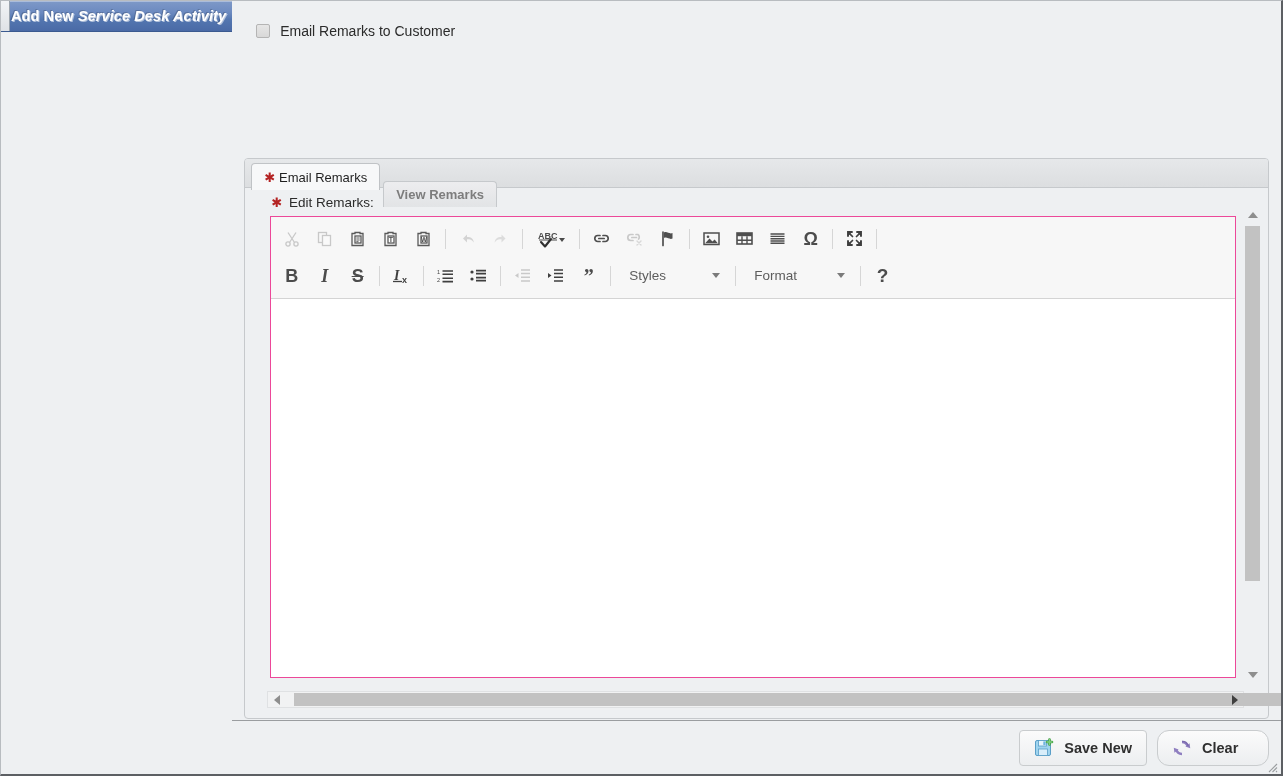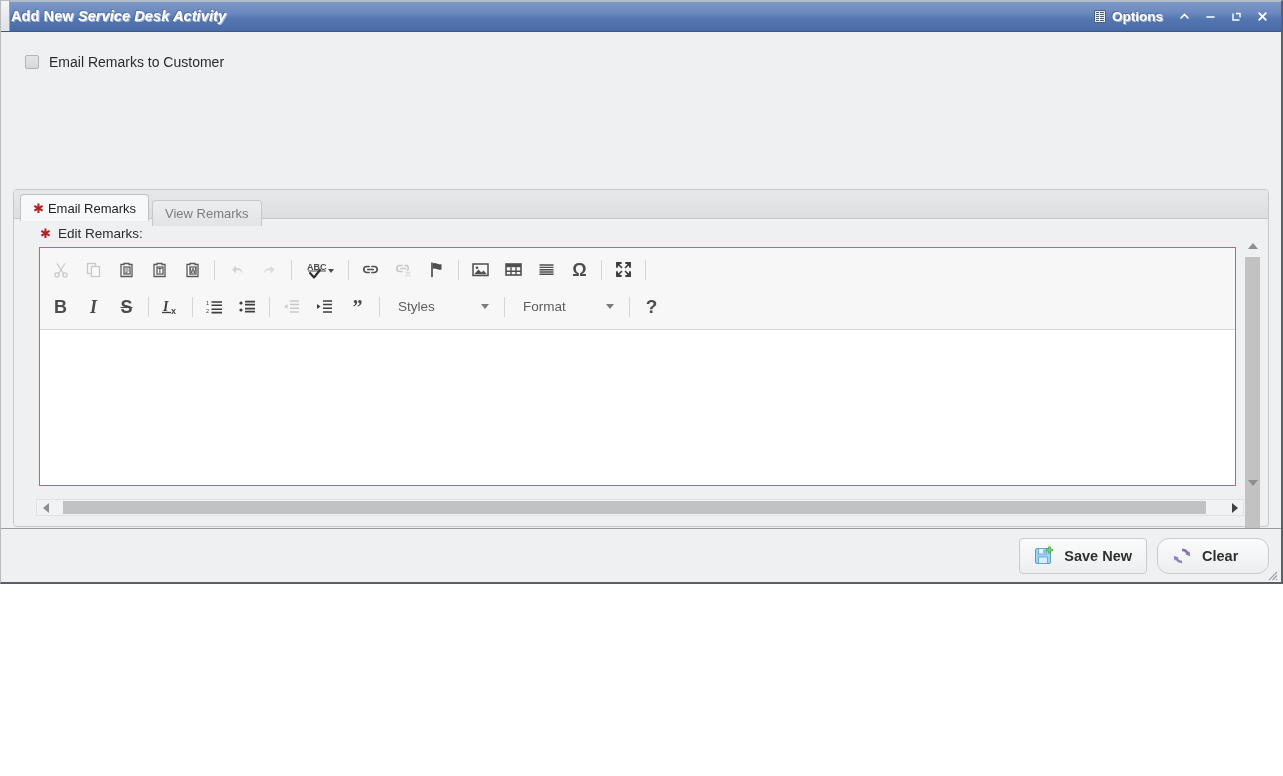--- a/index.html
+++ b/index.html
@@ -7,26 +7,26 @@
   html, body {
     margin: 0; padding: 0;
     width: 1283px; height: 776px;
     overflow: hidden;
     background: #ffffff;
     font-family: "Liberation Sans", sans-serif;
   }
 
   .window {
     position: relative;
-    width: 1283px; height: 584px;
+    width: 1283px; height: 776px;
     background: #eef0f2;
     border: 1px solid #b8bcc0;
     border-bottom: 2px solid #5c5f63;
     border-right: 2px solid #5c5f63;
-    display: flex; flex-direction: column;
+    display: flex; flex-direction: row;
   }
 
   
   .titlebar {
     position: relative;
     height: 31px; min-height: 31px;
     background: linear-gradient(to bottom, #7e99c8 0%, #6c8ac0 38%, #5376b0 62%, #4a6aa6 100%);
     border-bottom: 1px solid #3b5a90;
     display: flex; align-items: center;
     padding: 0 6px 0 10px;
@@ -95,21 +95,21 @@
   }
   .tabstrip {
     height: 29px; background: linear-gradient(to bottom,#e6e8ea,#dcdee0);
     border-bottom: 1px solid #c6c9cc; border-radius: 3px 3px 0 0;
     display: flex; align-items: flex-end; padding-left: 6px;
   }
   .tab {
     height: 26px; display:flex; align-items:center; gap:2px;
     padding: 0 12px; font-size: 13px;
     border: 1px solid #c6c9cc; border-bottom: none;
-    border-radius: 4px 4px 0 0; cursor: pointer; position: relative; top: 8px;
+    border-radius: 4px 4px 0 0; cursor: pointer; position: relative; top: 20px; font-weight: bold;
   }
   .tab.active {
     background: #f7f8f9; color:#1f1f1f; font-weight:500; top: 3px; height: 27px;
     border-color:#c0c3c6;
   }
   .tab.inactive {
     background: linear-gradient(to bottom,#ededef,#e2e4e6); color:#7d7d7d;
     margin-left: 3px;
   }
   .ast { color:#b42323; font-size:13px; line-height:1; margin-right:2px; }
@@ -206,48 +206,20 @@
 </head>
 <body>
 
 <div class="window">
 
   <div class="titlebar">
     <div class="title-text">
       <span>Add New</span><span>&nbsp;</span><span class="ital">Service Desk Activity</span>
     </div>
 
-    <div class="title-right">
-      <div class="options-btn">
-        <span class="opt-icon"></span>
-        <span>Options</span>
-      </div>
-
-      <div class="winbtn">
-        <svg width="13" height="13" viewBox="0 0 13 13" aria-hidden="true">
-          <path d="M3 8 L6.5 4.5 L10 8" stroke="#ffffff" stroke-width="1.6" fill="none" stroke-linecap="round"></path>
-        </svg>
-      </div>
-      <div class="winbtn">
-        <svg width="13" height="13" viewBox="0 0 13 13" aria-hidden="true">
-          <path d="M3 7 L10 7" stroke="#ffffff" stroke-width="1.6" stroke-linecap="round"></path>
-        </svg>
-      </div>
-      <div class="winbtn">
-        <svg width="13" height="13" viewBox="0 0 13 13" aria-hidden="true">
-          <path d="M3 3.5 L3 10 L9.5 10" stroke="#ffffff" stroke-width="1.4" fill="none"></path>
-          <path d="M6 3.5 L10 3.5 L10 7.5" stroke="#ffffff" stroke-width="1.4" fill="none"></path>
-        </svg>
-      </div>
-      <div class="winbtn">
-        <svg width="13" height="13" viewBox="0 0 13 13" aria-hidden="true">
-          <path d="M3.2 3.2 L9.8 9.8 M9.8 3.2 L3.2 9.8" stroke="#ffffff" stroke-width="1.9" stroke-linecap="round"></path>
-        </svg>
-      </div>
-    </div>
   </div>
 
   <div class="body">
 
     <div class="chk-row1">
       <span class="cbox"></span>
       <span class="chk-label">Email Remarks to Customer</span>
     </div>
 
 

